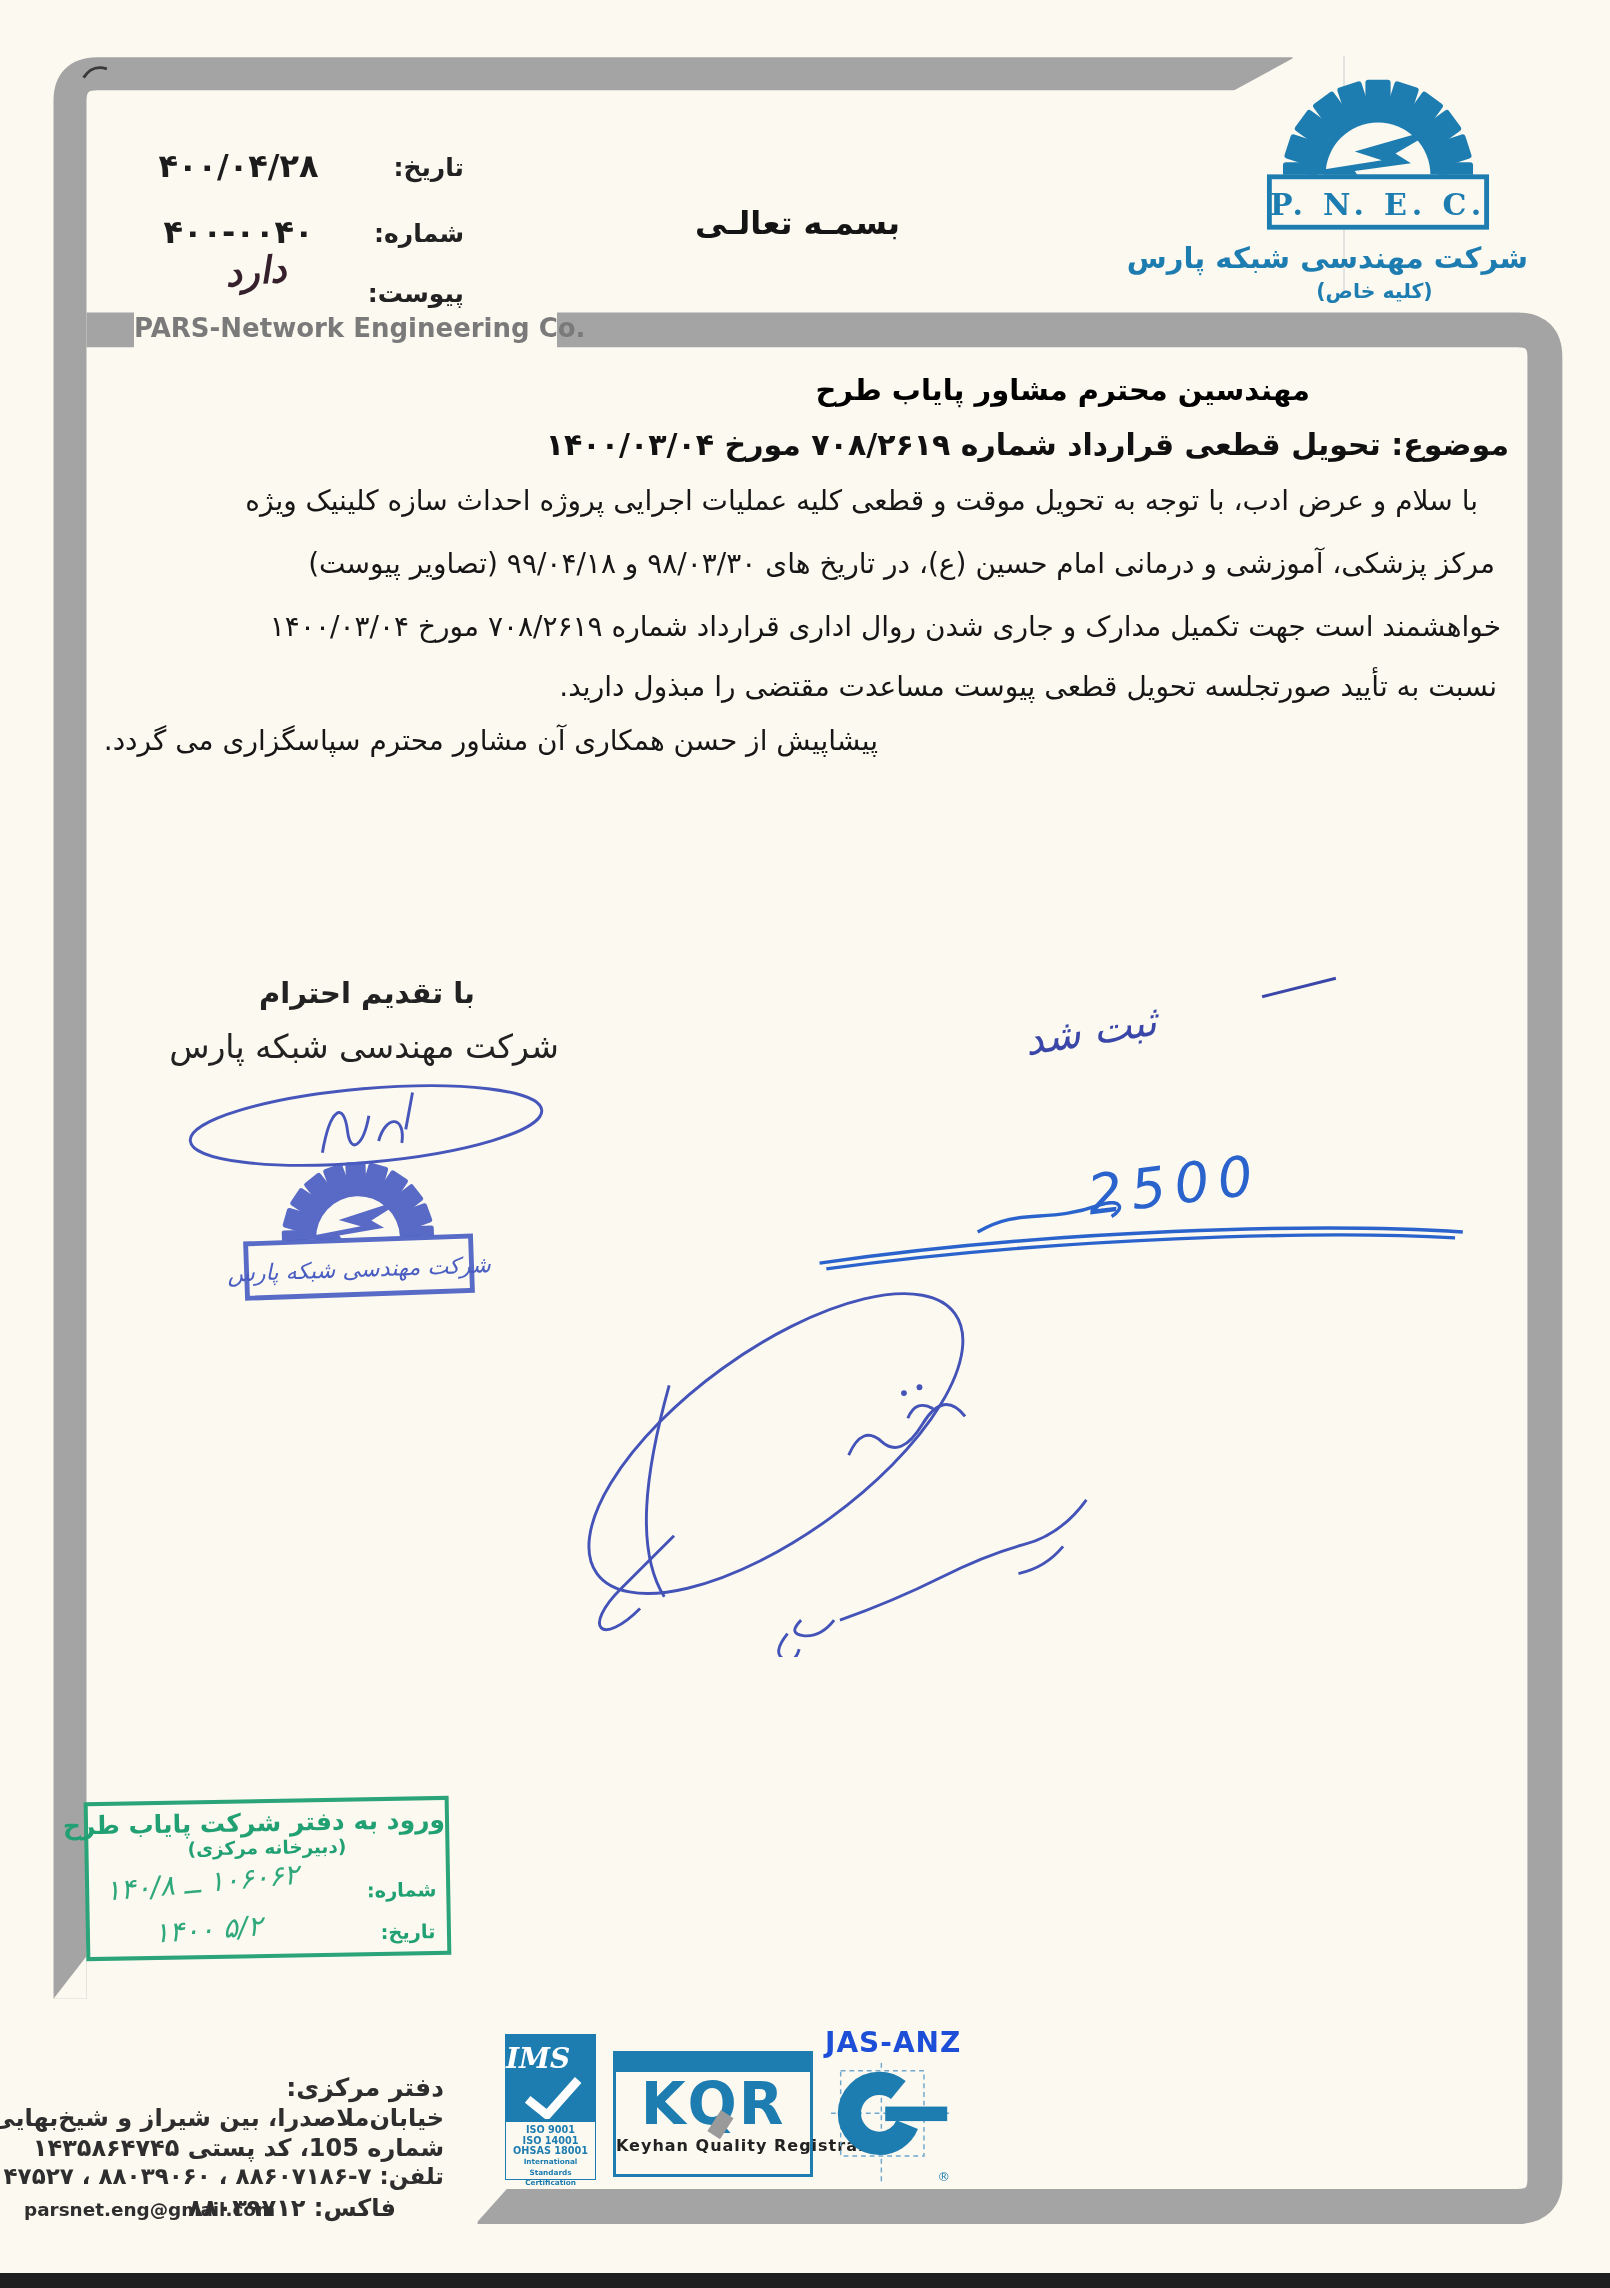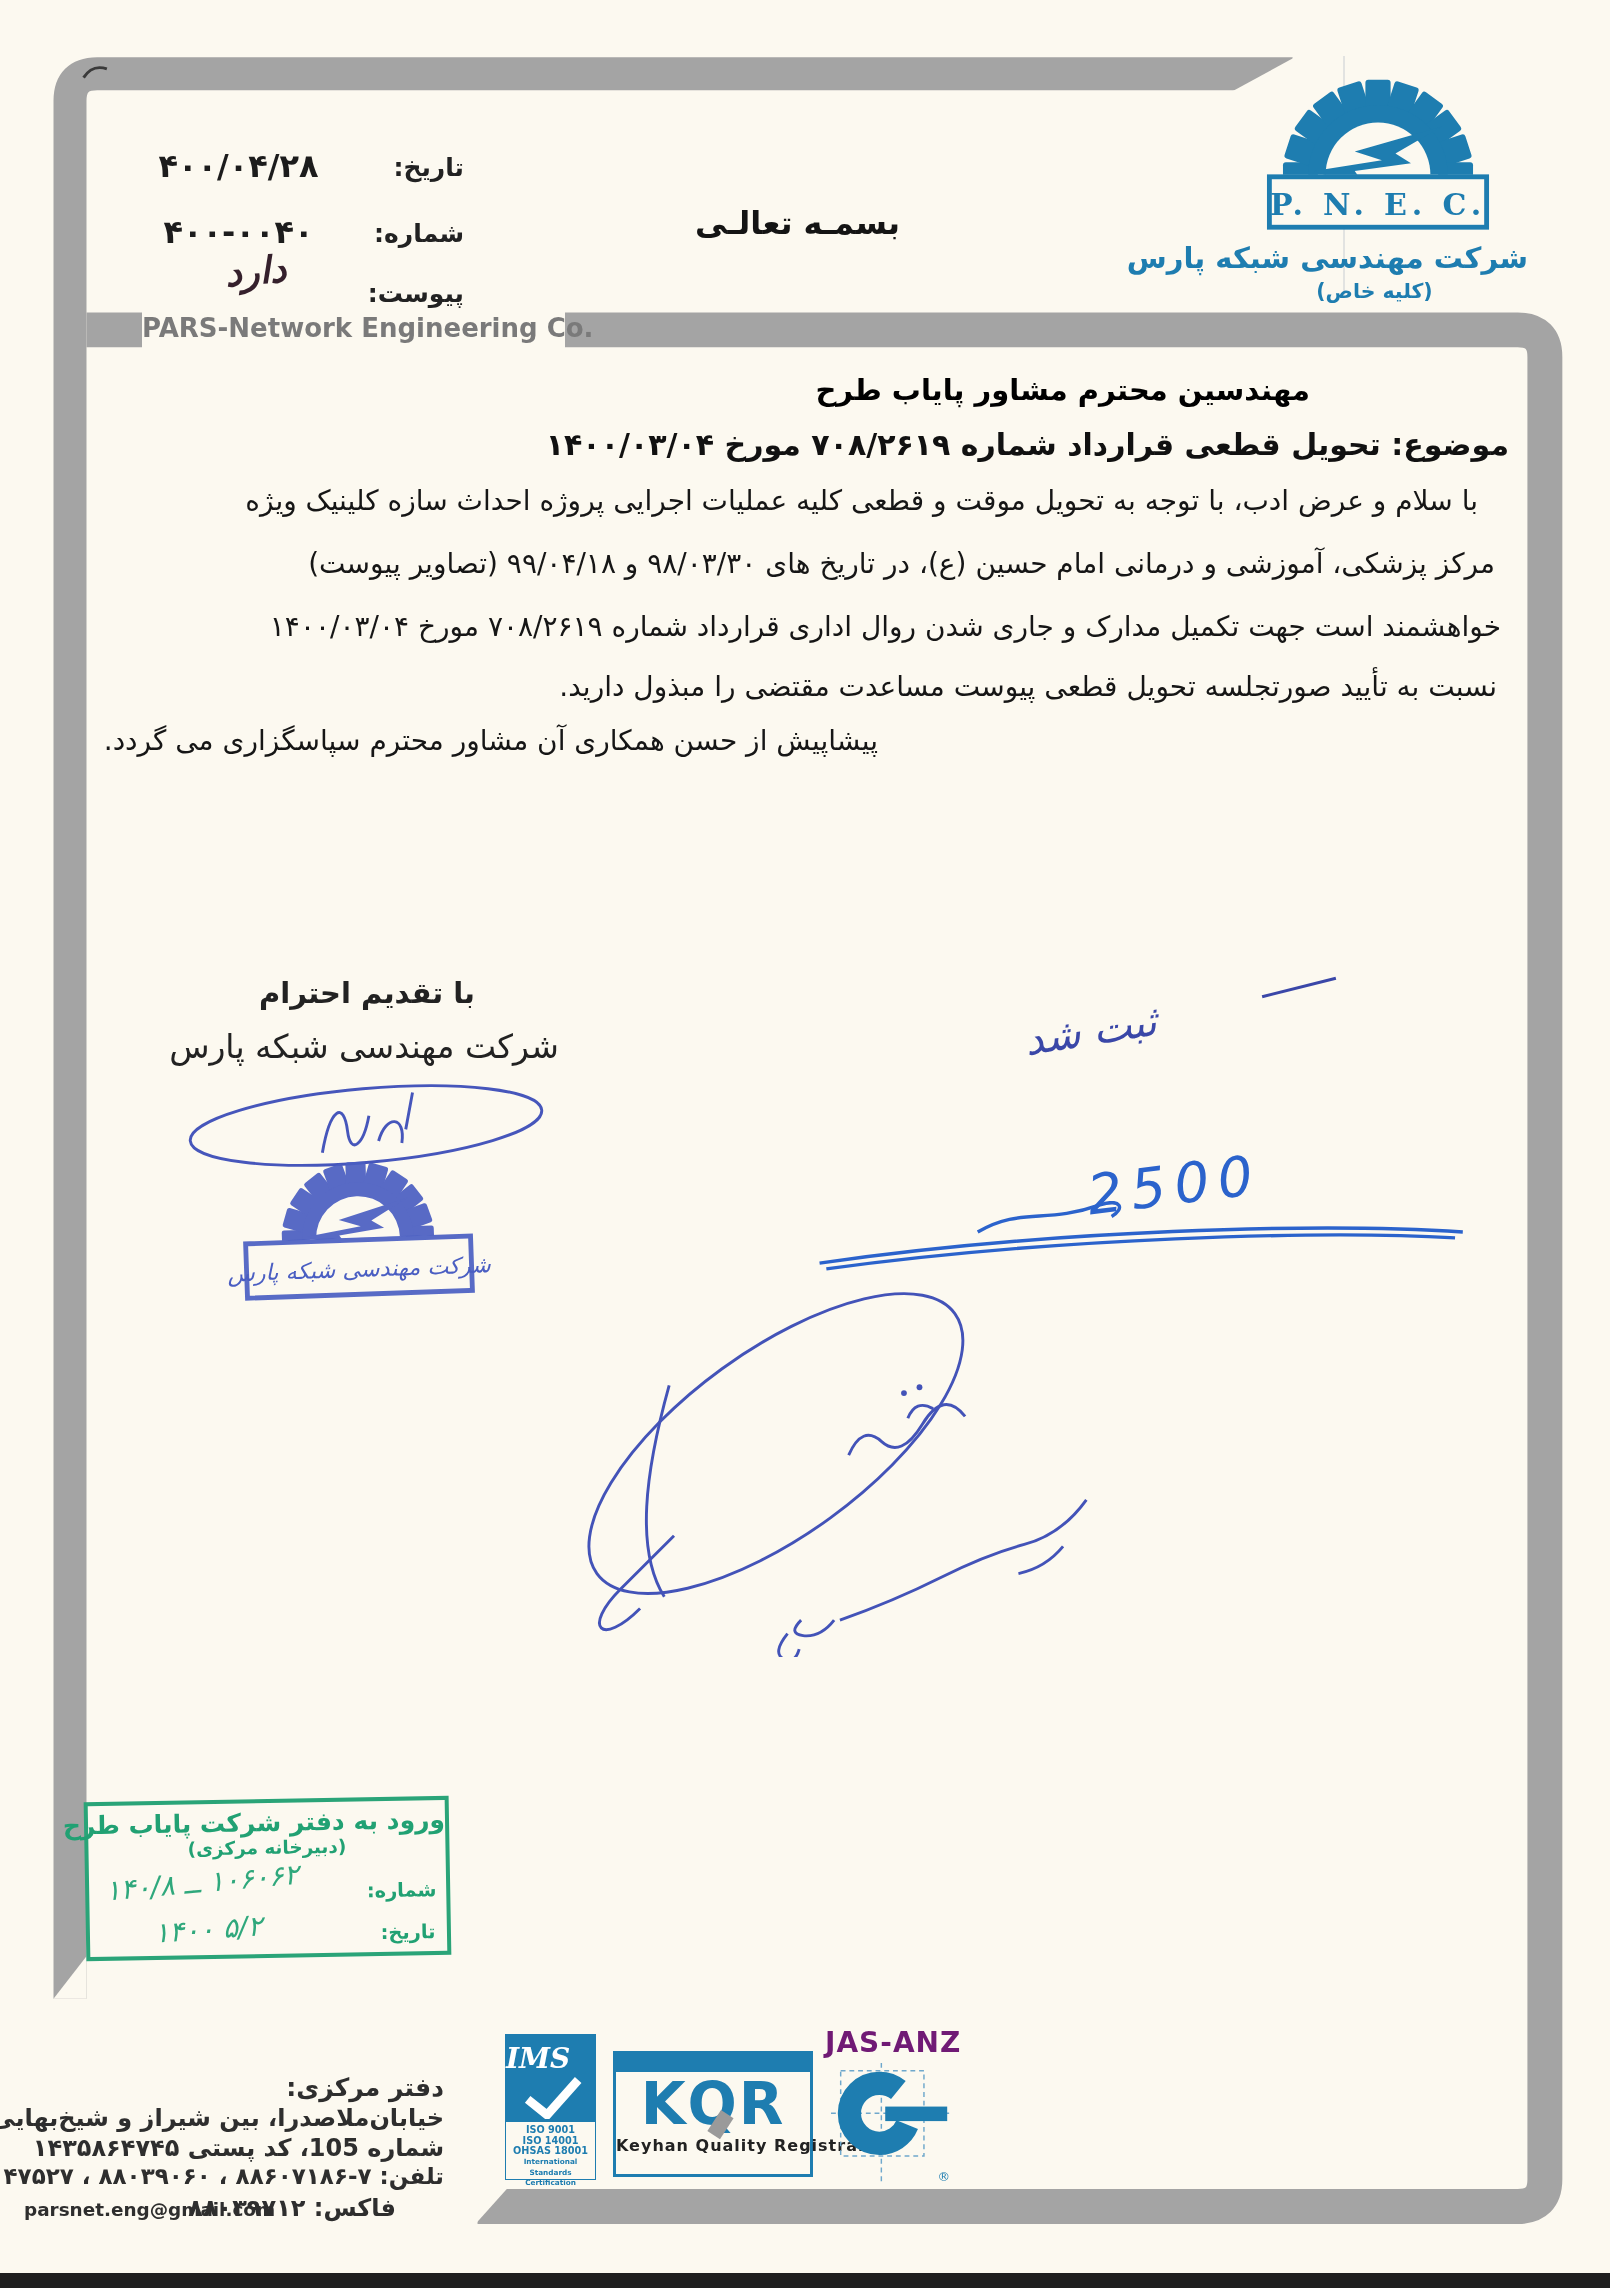--- a/index.html
+++ b/index.html
@@ -44,21 +44,21 @@
     <path d="M1332,76 L100,76 Q72,76 72,104 L72,2060" stroke="#a4a4a4" stroke-width="34" fill="none"></path>
     <path d="M89,340 L1564,340 Q1592,340 1592,368 L1592,2246 Q1592,2274 1564,2274 L492,2274" stroke="#a4a4a4" stroke-width="36" fill="none"></path>
     <path d="M1270,94 L1338,94 L1338,57 Z" fill="var(--paper)"></path>
     <path d="M55,2060 L89,2060 L89,2016 Z" fill="var(--paper)"></path>
     <path d="M488,2254 L524,2254 L488,2294 Z" fill="var(--paper)"></path>
     <path d="M86,80 q9,-14 24,-9" stroke="#3a3a3a" stroke-width="3" fill="none"></path>
   </svg>
 
   <div class="abs" style="left:1343px;top:56px;width:1.9px;height:239px;background:rgba(110,130,160,.18)"></div>
 
-  <div class="abs" style="left:142px;top:301px;width:423px;height:54px;background:var(--paper);line-height:54px;text-align:center;font-size:26px;font-weight:bold;color:#7a7a7a;white-space:nowrap">PARS-Network Engineering Co.</div>
+  <div class="abs" style="left:134px;top:301px;width:423px;height:54px;background:var(--paper);line-height:54px;text-align:center;font-size:26px;font-weight:bold;color:#7a7a7a;white-space:nowrap">PARS-Network Engineering Co.</div>
 
   <div class="abs fa r b nw" style="left:386px;top:153px;width:78px;font-size:25px;color:#222">تاریخ:</div>
   <div class="abs c b nw" style="left:144px;top:147px;width:189px;font-size:32px;letter-spacing:1px;color:#1c1c1c;direction:ltr">۴۰۰/۰۴/۲۸</div>
 
   <div class="abs fa r b nw" style="left:386px;top:219px;width:78px;font-size:25px;color:#222">شماره:</div>
   <div class="abs c b nw" style="left:144px;top:213px;width:189px;font-size:32px;letter-spacing:1px;color:#1c1c1c;direction:ltr">۴۰۰-۰۰۴۰</div>
 
   <div class="abs fa r b nw" style="left:386px;top:279px;width:78px;font-size:25px;color:#222">پیوست:</div>
   <div class="abs fa hand b nw" style="left:225px;top:250px;font-size:37px;color:#35202c;transform:rotate(-5deg)">دارد</div>
 
@@ -164,21 +164,21 @@
   </div>
 
   <div class="abs" style="left:613px;top:2051px;width:200px;height:126px;border:3.9px solid #1e7db0;background:var(--paper)">
     <div style="height:17.5px;background:#1e7db0"></div>
     <div class="c b nw" style="font-size:58px;line-height:64px;letter-spacing:1.9px;color:#1e7db0">KQR</div>
     <div class="abs" style="left:97px;top:58px;width:14.6px;height:25px;background:#9a9a9a;transform:rotate(33deg)"></div>
     <div class="c b nw" style="font-size:16px;letter-spacing:1px;color:#222">Keyhan Quality Registrar</div>
   </div>
 
   <div class="abs" style="left:825px;top:2026px;width:142px;height:159px">
-    <div class="b nw" style="font-size:28px;letter-spacing:1px;color:#701a75">JAS-ANZ</div>
+    <div class="b nw" style="font-size:28px;letter-spacing:1px;color:#1d4ed8">JAS-ANZ</div>
     <svg style="margin:3.9px 0 0 5.8px" width="122" height="122" viewBox="0 0 126 126">
       <rect x="10" y="8" width="86" height="88" fill="none" stroke="#6fa8cc" stroke-width="1.5" stroke-dasharray="5,4"></rect>
       <line x1="0" y1="52" x2="126" y2="52" stroke="#6fa8cc" stroke-width="1.5" stroke-dasharray="5,4"></line>
       <line x1="52" y1="0" x2="52" y2="124" stroke="#6fa8cc" stroke-width="1.5" stroke-dasharray="5,4"></line>
       <circle cx="50" cy="52" r="31" fill="none" stroke="#1e7db0" stroke-width="24" stroke-dasharray="155 40" stroke-dashoffset="-12"></circle>
       <rect x="56" y="45" width="64" height="15" fill="#1e7db0"></rect>
       <text x="110" y="122" font-size="13" fill="#1e7db0">®</text>
     </svg>
   </div>
 

